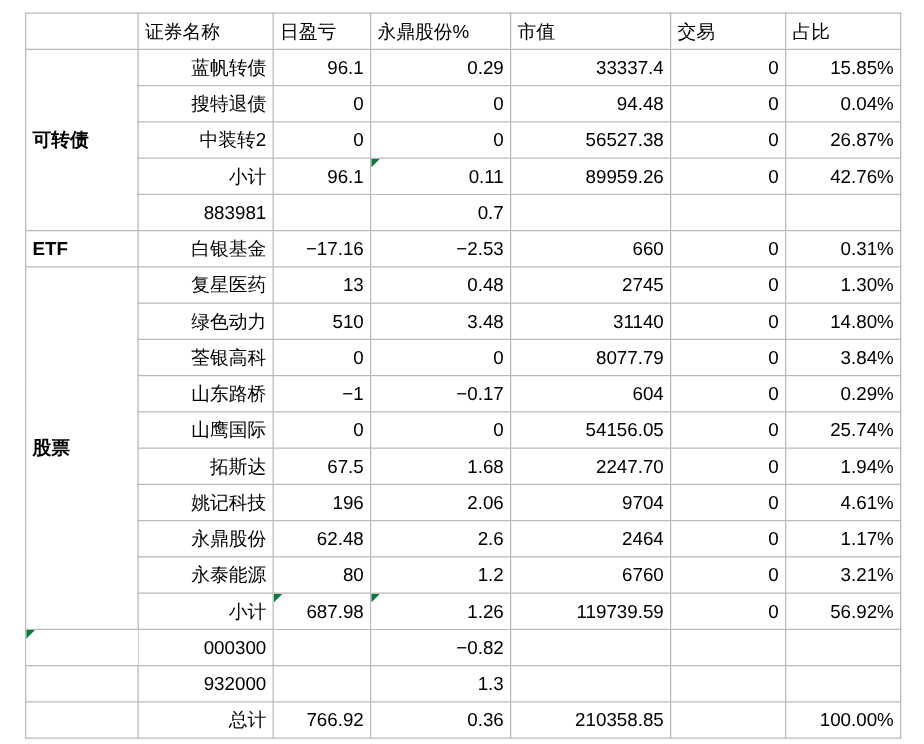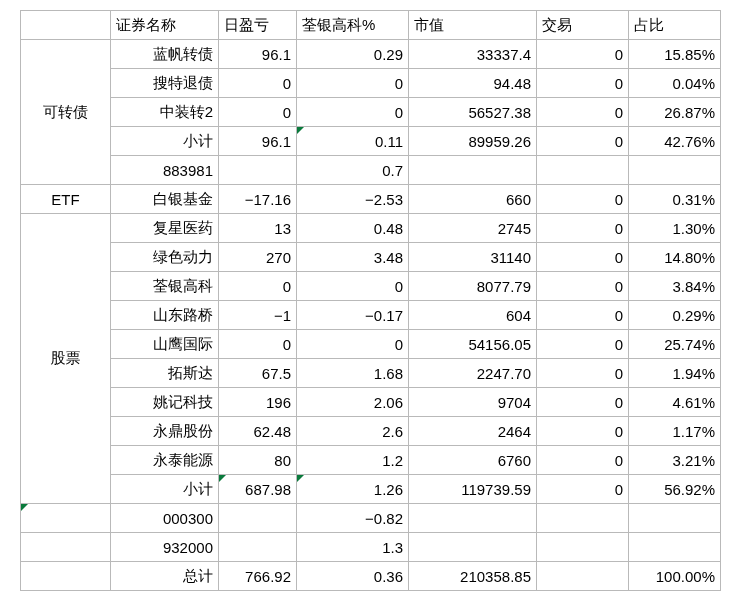--- a/index.html
+++ b/index.html
@@ -42,23 +42,24 @@
   col.c-mv     { width: 128px; }
   col.c-trade  { width: 92px; }
   col.c-pct    { width: 92px; }
 
   .hdr {
     background: #d9d9d9;
     text-align: left;
     font-weight: normal;
   }
   .cat {
-    text-align: center;
+    text-align: left;
     background: #d9d9d9;
     vertical-align: middle;
+    font-weight: bold;
   }
   .blank { background: #ffffff; }
   .name { text-align: right; }
   .num  { text-align: right; }
 
   
   .f-yellow  { background: #ffff00; }
   .f-khaki   { background: #dede84; }
   .f-khaki2  { background: #e0dc88; }
   .f-lgreen  { background: #cfdf96; }
@@ -100,21 +101,21 @@
     <col class="c-mv">
         <col class="c-trade">
         <col class="c-pct">
   </colgroup>
   <tbody>
 
     <tr>
       <td class="blank"></td>
       <td class="hdr">证券名称</td>
       <td class="hdr">日盈亏</td>
-      <td class="hdr">荃银高科%</td>
+      <td class="hdr">永鼎股份%</td>
       <td class="hdr">市值</td>
       <td class="hdr">交易</td>
       <td class="hdr">占比</td>
     </tr>
 
     <tr>
       <td class="cat" rowspan="5">可转债</td>
       <td class="name">蓝帆转债</td>
       <td class="num">96.1</td>
       <td class="num f-khaki">0.29</td>
@@ -169,21 +170,21 @@
       <td class="cat" rowspan="10">股票</td>
       <td class="name">复星医药</td>
       <td class="num">13</td>
       <td class="num f-orange1">0.48</td>
       <td class="num">2745</td>
       <td class="num">0</td>
       <td class="num">1.30%</td>
     </tr>
     <tr>
       <td class="name">绿色动力</td>
-      <td class="num">270</td>
+      <td class="num">510</td>
       <td class="num f-red">3.48</td>
       <td class="num">31140</td>
       <td class="num">0</td>
       <td class="num">14.80%</td>
     </tr>
     <tr>
       <td class="name">荃银高科</td>
       <td class="num">0</td>
       <td class="num f-lgreen">0</td>
       <td class="num">8077.79</td>

